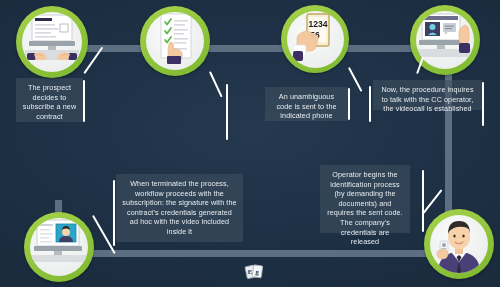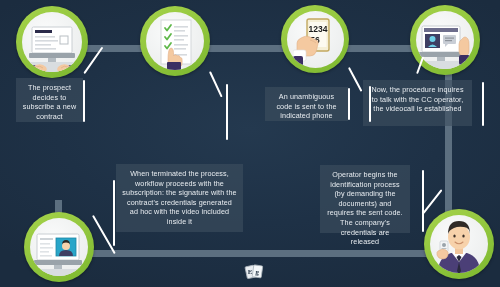--- a/index.html
+++ b/index.html
@@ -24,21 +24,21 @@
     background:#8cc63e;
     background:linear-gradient(150deg,#a6d34b 0%,#7cb82f 100%);
     display:flex;align-items:center;justify-content:center;
     z-index:4;
     box-shadow:0 1px 3px rgba(0,0,0,.35);
   }
   .node .inner{
     border-radius:50%;
     background:#eef0f0;
     background:radial-gradient(circle at 40% 35%,#fafbfb 0%,#e8eaea 100%);
-    display:flex;align-items:flex-end;justify-content:center;
+    display:flex;align-items:flex-start;justify-content:center;
     overflow:hidden;position:relative;
   }
   .node svg{display:block;}
 
   
   .leader{position:absolute;z-index:5;}
   .leader i{
     display:block;width:2px;background:#ffffff;
     transform-origin:top left;position:absolute;top:0;left:0;
     border-radius:1px;
@@ -196,21 +196,21 @@
       </svg>
     </div>
   </div>
 
   <div class="leader" style="left:418px;top:74px;width:20px;height:18px;">
     <i style="height:18px;transform:rotate(200deg);"></i>
   </div>
   <div class="bar" style="left:482px;top:82px;height:44px;"></div>
   <div class="bar" style="left:369px;top:86px;height:36px;"></div>
 
-  <div class="cap left" style="left:363px;top:80px;width:109px;height:46px;">Now, the procedure inquires to talk with the CC operator, the videocall is established</div>
+  <div class="cap left" style="left:373px;top:80px;width:109px;height:30px;">Now, the procedure inquires to talk with the CC operator, the videocall is established</div>
 
   <div class="node" style="left:424px;top:209px;width:70px;height:70px;">
     <div class="inner" style="width:58px;height:58px;">
       <svg width="58" height="58" viewBox="0 0 58 58">
 
         <path d="M8 58 q0 -16 13 -20 l16 0 q13 4 13 20 z" fill="#4b3f77"></path>
 
         <path d="M22 38 l7 9 l7 -9 l-3 -2 l-8 0 z" fill="#ffffff"></path>
 
         <path d="M29 47 l-2.5 -5 l2.5 -2 l2.5 2 z" fill="#2a2a3d"></path>
@@ -266,21 +266,21 @@
         <rect x="0" y="37" width="54" height="7" fill="#d9dde0"></rect>
       </svg>
     </div>
   </div>
 
   <div class="leader" style="left:92px;top:216px;width:26px;height:40px;">
     <i style="height:44px;transform:rotate(-30deg);"></i>
   </div>
   <div class="bar" style="left:113px;top:180px;height:66px;"></div>
 
-  <div class="cap left" style="left:116px;top:164px;width:127px;height:68px;">When terminated the process, workflow proceeds  with the subscription: the signature with the contract's credentials generated ad hoc  with the video included inside it</div>
+  <div class="cap left" style="left:116px;top:174px;width:127px;height:68px;">When terminated the process, workflow proceeds  with the subscription: the signature with the contract's credentials generated ad hoc  with the video included inside it</div>
 
   <div class="logo" style="left:244px;top:262px;width:22px;height:18px;">
     <svg width="22" height="18" viewBox="0 0 22 18">
       <g transform="rotate(-12 11 9)">
         <rect x="2" y="3" width="9" height="12" rx="1" fill="#e9edf1" stroke="#aab3bb" stroke-width=".8"></rect>
       </g>
       <g transform="rotate(8 11 9)">
         <rect x="9" y="3" width="9" height="12" rx="1" fill="#f4f7f9" stroke="#aab3bb" stroke-width=".8"></rect>
         <text x="13.5" y="12" font-family="'Liberation Serif',serif" font-size="7" font-weight="bold" text-anchor="middle" fill="#2b3b4c">g</text>
       </g>

